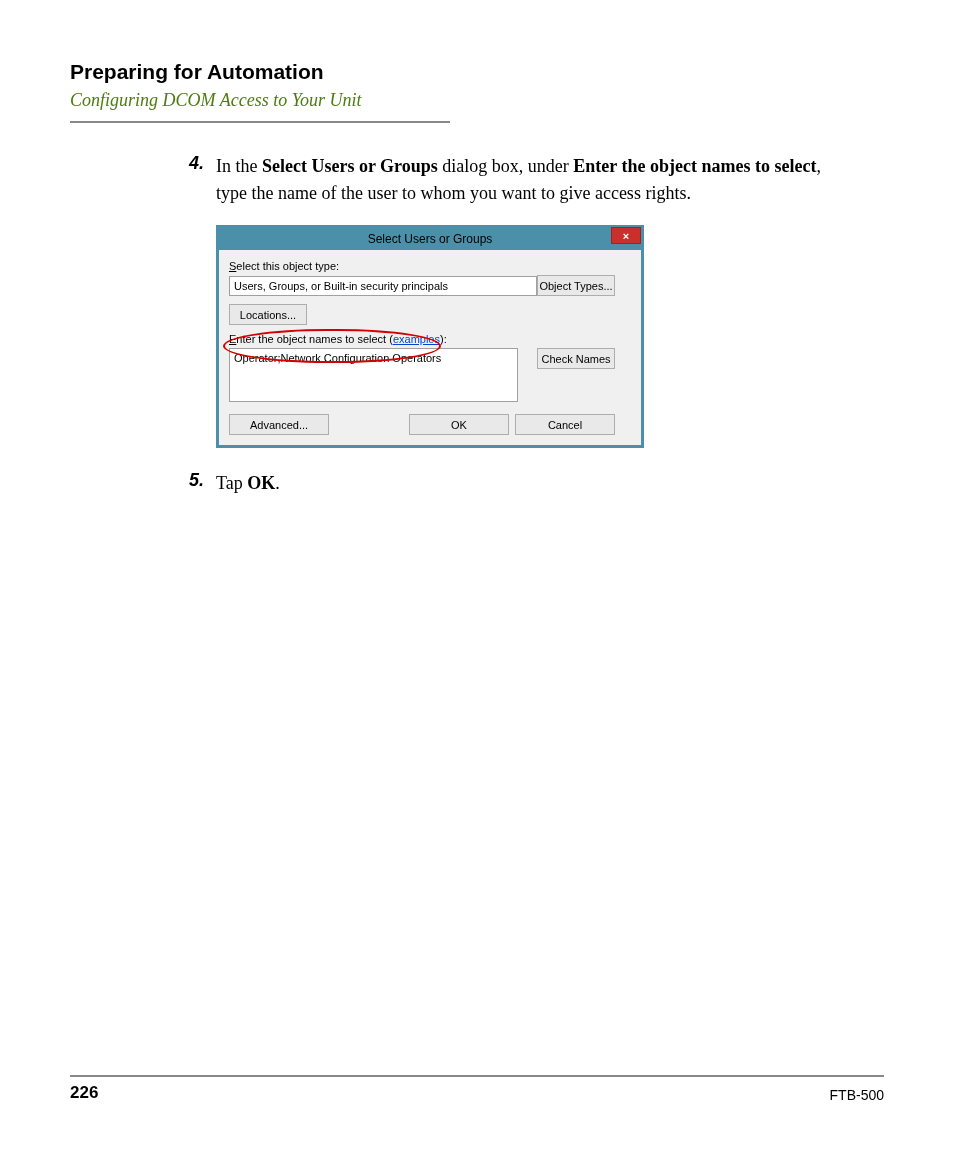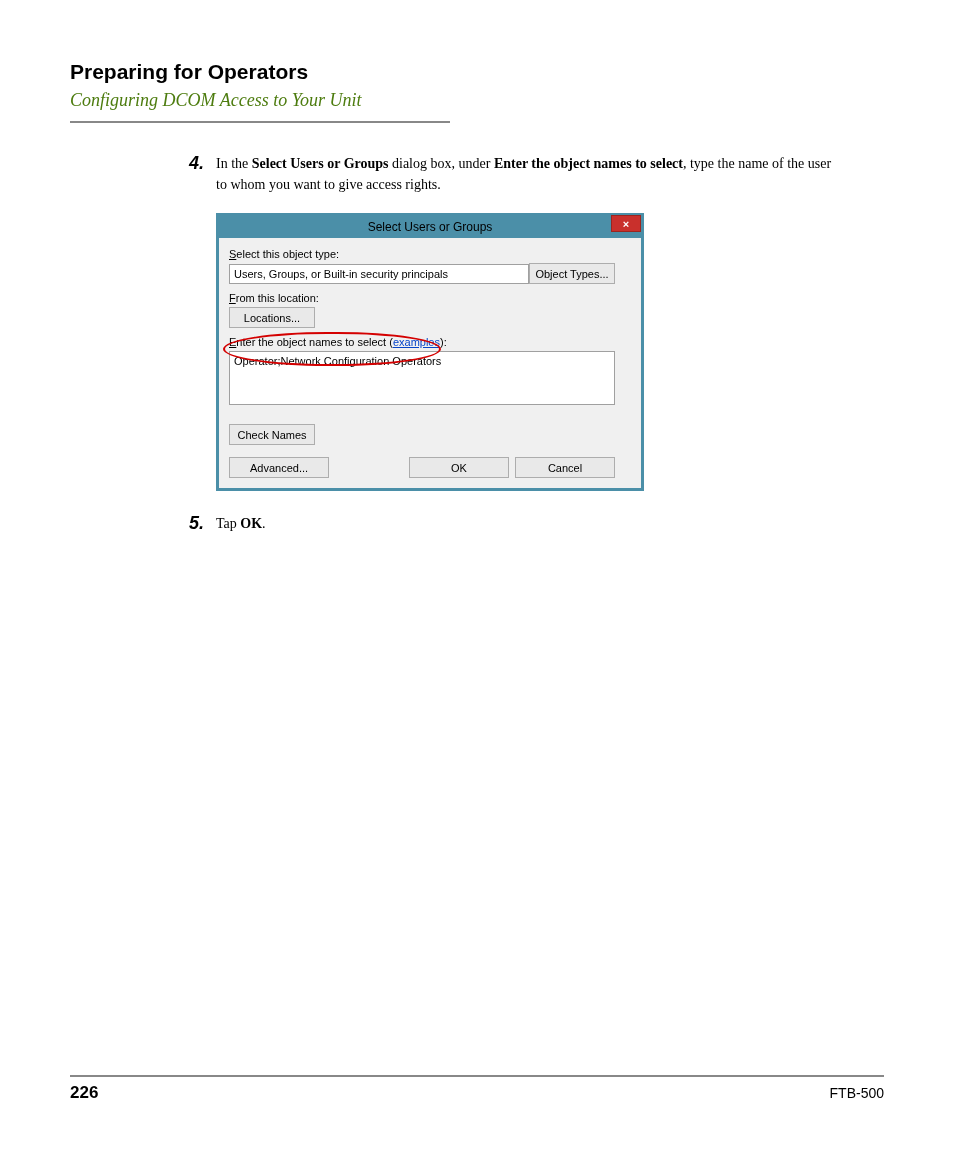--- a/index.html
+++ b/index.html
@@ -4,61 +4,61 @@
 <style>
   * { box-sizing: border-box; margin: 0; padding: 0; }
   html, body { width: 954px; height: 1159px; background: #fff; font-family: Georgia, 'Times New Roman', serif; color: #000; }
   .page { position: relative; width: 954px; height: 1159px; padding: 60px 70px 50px 70px; }
   .page-title { font-family: Arial, Helvetica, sans-serif; font-weight: bold; font-size: 21px; margin-bottom: 6px; }
   .page-subtitle { font-style: italic; font-size: 18px; color: #4d7c0f; margin-bottom: 10px; }
   .hr { border: none; border-top: 2px solid #888; width: 380px; margin-bottom: 0; }
   .content { margin-top: 30px; margin-left: 110px; margin-right: 40px; }
   .step { display: flex; margin-bottom: 18px; }
   .step-num { font-family: Arial, Helvetica, sans-serif; font-weight: bold; font-style: italic; font-size: 18px; width: 36px; flex-shrink: 0; text-align: right; padding-right: 12px; }
-  .step-body { font-size: 14px; line-height: 1.5; }
+  .step-body { font-size: 18px; line-height: 1.5; }
   .bold { font-weight: bold; }
 
   
   .dialog-wrap { margin: 14px 0 22px 36px; }
   .dialog { width: 428px; background: #4b8fa8; padding: 3px; font-family: 'Segoe UI', Tahoma, Arial, sans-serif; font-size: 11px; color: #000; }
   .dialog-titlebar { position: relative; height: 22px; display: flex; align-items: center; justify-content: center; background: #4b8fa8; }
   .dialog-title { font-size: 12px; color: #000; }
   .close-btn { position: absolute; right: 0; top: -1px; width: 30px; height: 17px; background: #c9302c; color: #fff; display: flex; align-items: center; justify-content: center; font-size: 11px; font-weight: bold; border: 1px solid #9b2520; cursor: pointer; }
   .dialog-body { background: #f0f0f0; padding: 10px 26px 10px 10px; }
   .field-block { margin-bottom: 8px; }
   .field-row { display: flex; align-items: center; }
   .field-label { font-size: 11px; margin-bottom: 3px; display: block; }
   .field-label .underline { text-decoration: underline; }
   .text-input { flex: 1; height: 20px; border: 1px solid #a0a0a0; background: #fff; padding: 2px 4px; font-size: 11px; font-family: inherit; }
-  .win-btn { width: 86px; height: 21px; background: #e9e9e9; border: 1px solid #adadad; font-size: 11px; font-family: inherit; cursor: pointer; padding: 0; }
+  .win-btn { width: 78px; height: 21px; background: #e9e9e9; border: 1px solid #adadad; font-size: 11px; font-family: inherit; cursor: pointer; padding: 0; }
   .win-btn.small { width: 100px; }
   .examples-link { color: #0645c9; text-decoration: underline; cursor: pointer; }
   .paren { color: #000; }
   .names-box { width: 100%; height: 54px; border: 1px solid #a0a0a0; background: #fff; padding: 3px 4px; font-size: 11px; font-family: inherit; resize: none; overflow: hidden; }
-  .names-row { display: flex; align-items: flex-start; gap: 19px; flex-direction: column; }
+  .names-row { display: flex; align-items: flex-start; gap: 19px; }
   .names-right { display: flex; flex-direction: column; justify-content: flex-start; }
   .bottom-row { display: flex; justify-content: space-between; align-items: center; margin-top: 12px; }
   .bottom-right { display: flex; gap: 6px; }
 
   
   .highlight-area { position: relative; }
   .red-oval { position: absolute; border: 2px solid #d40000; border-radius: 50% / 50%; pointer-events: none; }
   .oval1 { left: -6px; top: -4px; width: 218px; height: 34px; border-radius: 110px / 18px; }
 
   .footer { position: absolute; left: 70px; right: 70px; bottom: 56px; }
   .footer-hr { border: none; border-top: 2px solid #888; margin-bottom: 6px; }
-  .footer-row { display: flex; justify-content: space-between; align-items: center; }
+  .footer-row { display: flex; justify-content: space-between; align-items: flex-end; }
   .page-number { font-family: Arial, Helvetica, sans-serif; font-weight: bold; font-size: 17px; }
   .doc-id { font-family: Arial, Helvetica, sans-serif; font-size: 14px; }
 </style>
 </head>
 <body>
 
 <div class="page">
-  <div class="page-title">Preparing for Operators</div>
+  <div class="page-title">Preparing for Automation</div>
   <div class="page-subtitle">Configuring DCOM Access to Your Unit</div>
   <hr class="hr">
 
   <div class="content">
 
     <div class="step">
       <div class="step-num">4.</div>
       <div class="step-body">
         <span>In the </span><span class="bold">Select Users or Groups</span><span> dialog box, under </span><span class="bold">Enter the object names to select</span><span>, type the name of the user to whom you want to give access rights.</span>
       </div>
@@ -76,21 +76,20 @@
 
           <div class="field-block">
             <span class="field-label"><span class="underline">S</span>elect this object type:</span>
             <div class="field-row">
               <input class="text-input" type="text" readonly="" value="Users, Groups, or Built-in security principals" style="">
               <button class="win-btn">Object Types...</button>
             </div>
           </div>
 
           <div class="field-block">
-            <span class="field-label"><span class="underline">F</span>rom this location:</span>
             <div class="field-row">
               <button class="win-btn">Locations...</button>
             </div>
           </div>
 
           <div class="field-block highlight-area">
             <div class="red-oval oval1"></div>
             <span class="field-label">
               <span class="underline">E</span>nter the object names to select <span class="paren">(</span><span class="examples-link">examples</span><span class="paren">):</span>
               

